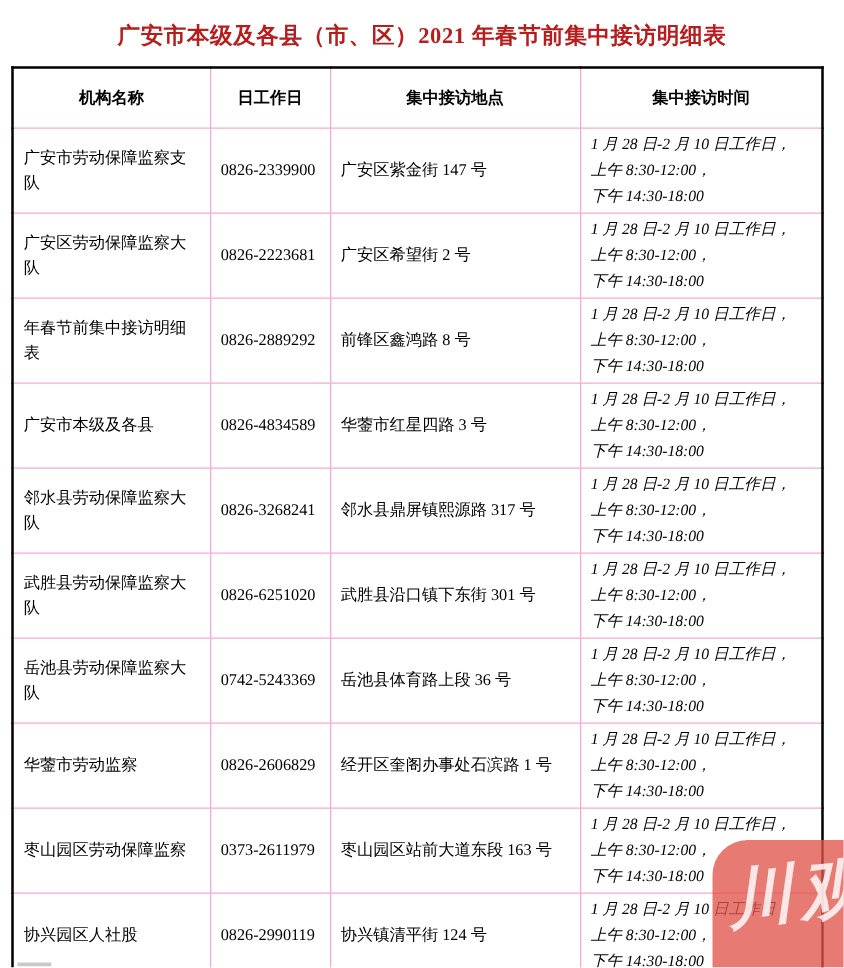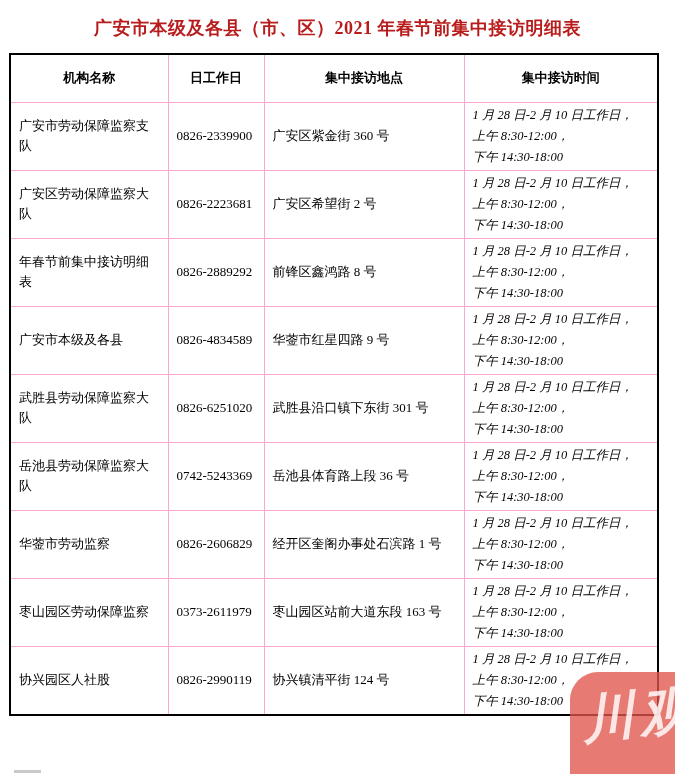--- a/index.html
+++ b/index.html
@@ -112,21 +112,21 @@
         <th>机构名称</th>
         <th>日工作日</th>
         <th>集中接访地点</th>
         <th>集中接访时间</th>
       </tr>
     </thead>
     <tbody id="table-body">
         <tr>
           <td class="cell-name">广安市劳动保障监察支队</td>
           <td>0826-2339900</td>
-          <td>广安区紫金街 360 号</td>
+          <td>广安区紫金街 147 号</td>
           <td class="cell-time">
             <span class="time-line">1 月 28 日-2 月 10 日工作日，</span>
             <span class="time-line">上午 8:30-12:00，</span>
             <span class="time-line">下午 14:30-18:00</span>
           </td>
         </tr>
         <tr>
           <td class="cell-name">广安区劳动保障监察大队</td>
           <td>0826-2223681</td>
           <td>广安区希望街 2 号</td>
@@ -142,21 +142,31 @@
           <td>前锋区鑫鸿路 8 号</td>
           <td class="cell-time">
             <span class="time-line">1 月 28 日-2 月 10 日工作日，</span>
             <span class="time-line">上午 8:30-12:00，</span>
             <span class="time-line">下午 14:30-18:00</span>
           </td>
         </tr>
         <tr>
           <td class="cell-name">广安市本级及各县</td>
           <td>0826-4834589</td>
-          <td>华蓥市红星四路 9 号</td>
+          <td>华蓥市红星四路 3 号</td>
+          <td class="cell-time">
+            <span class="time-line">1 月 28 日-2 月 10 日工作日，</span>
+            <span class="time-line">上午 8:30-12:00，</span>
+            <span class="time-line">下午 14:30-18:00</span>
+          </td>
+        </tr>
+        <tr>
+          <td class="cell-name">邻水县劳动保障监察大队</td>
+          <td>0826-3268241</td>
+          <td>邻水县鼎屏镇熙源路 317 号</td>
           <td class="cell-time">
             <span class="time-line">1 月 28 日-2 月 10 日工作日，</span>
             <span class="time-line">上午 8:30-12:00，</span>
             <span class="time-line">下午 14:30-18:00</span>
           </td>
         </tr>
         <tr>
           <td class="cell-name">武胜县劳动保障监察大队</td>
           <td>0826-6251020</td>
           <td>武胜县沿口镇下东街 301 号</td>

